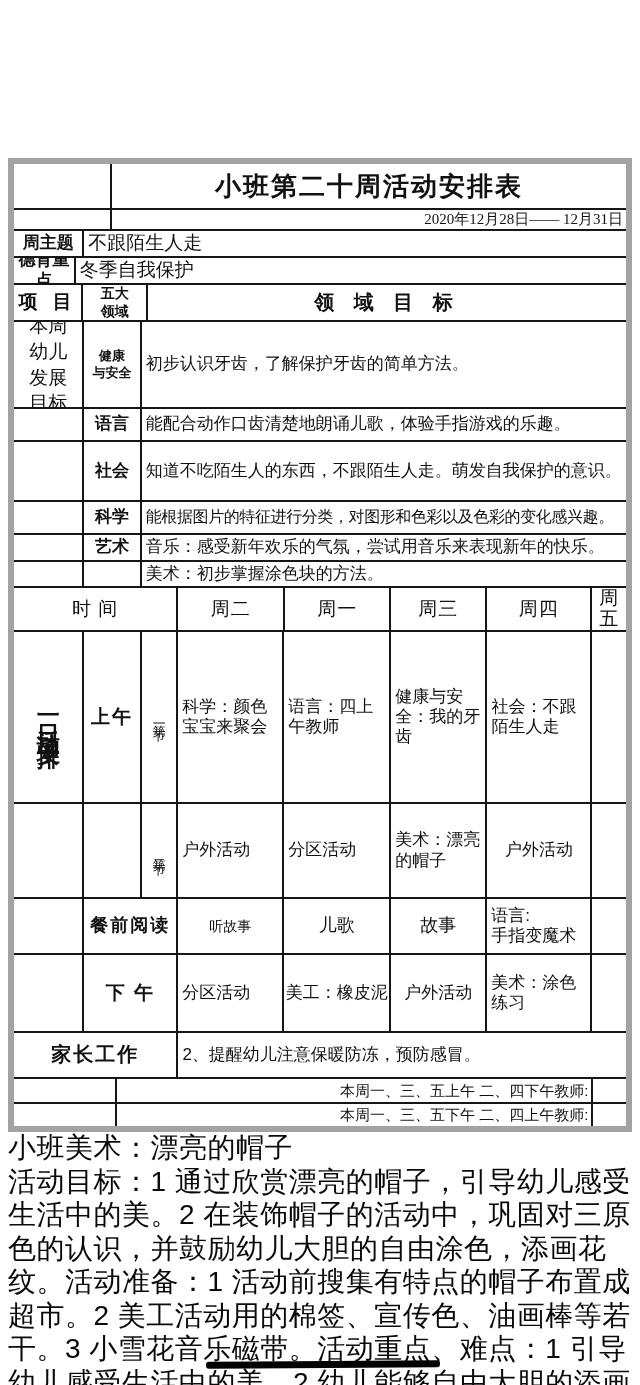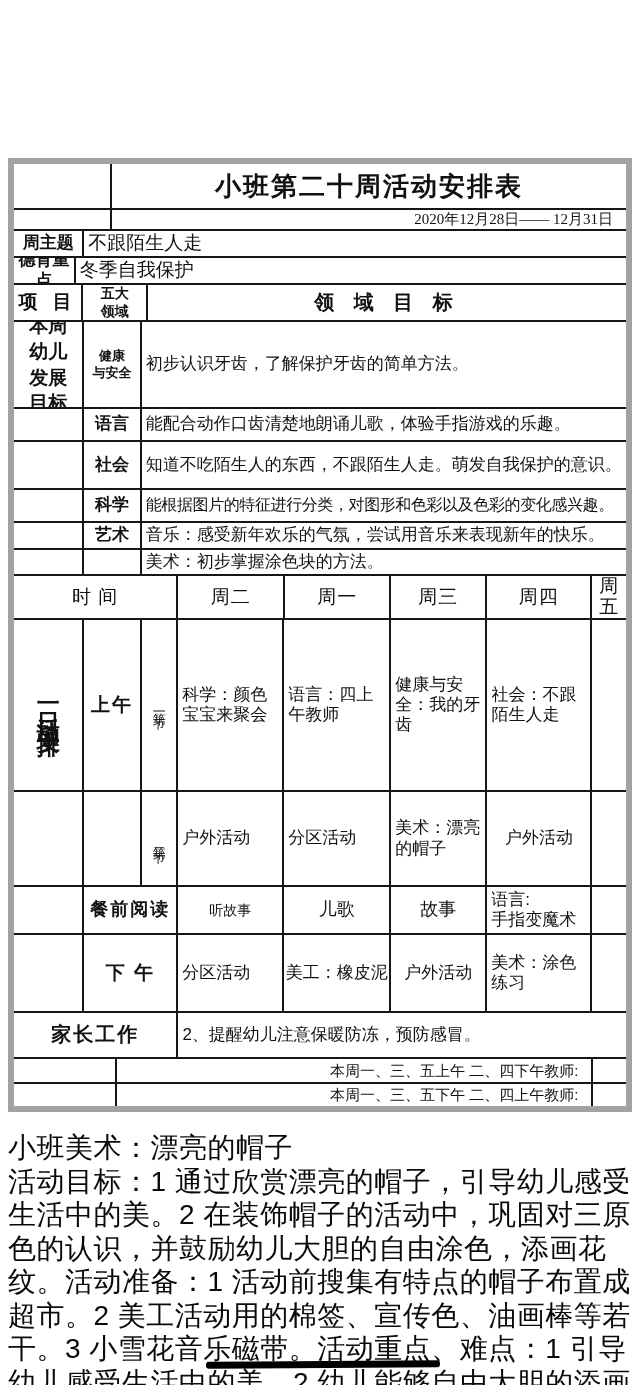--- a/index.html
+++ b/index.html
@@ -13,31 +13,31 @@
   .row{display:flex;border-bottom:2px solid #161616;box-sizing:border-box;}
   .row:last-child{border-bottom:none;}
   .c{
     box-sizing:border-box;border-right:2px solid #161616;
     display:flex;align-items:center;justify-content:center;
     text-align:center;font-size:17px;line-height:1.18;overflow:hidden;
   }
   .c:last-child{border-right:none;}
   .b{font-weight:bold;}
   .l{justify-content:flex-start;text-align:left;padding:1px 4px;}
-  .r{justify-content:flex-end;text-align:right;padding:1px 13px;}
+  .r{justify-content:flex-end;text-align:right;padding:1px 3px;}
   .pre{white-space:pre-line;}
   .vert{writing-mode:vertical-rl;text-orientation:upright;}
   .title{font-size:26px;letter-spacing:2px;}
   .date{font-family:"Liberation Serif","DejaVu Serif",serif;font-size:15px;}
   .lab17{font-size:17px;font-weight:bold;}
   .val19{font-size:19px;}
   .proj{font-size:19px;font-weight:bold;letter-spacing:5px;}
   .five{font-size:14px;font-weight:bold;line-height:1.25;}
   .goalhead{font-size:20px;font-weight:bold;letter-spacing:7px;}
-  .devgoal{font-size:19px;font-weight:bold;line-height:1.35;}
+  .devgoal{font-size:19px;font-weight:normal;line-height:1.35;}
   .dsmall{font-size:13px;font-weight:bold;line-height:1.25;}
   .fit16{font-size:16px;letter-spacing:-0.4px;}
   .hdr{font-size:19px;letter-spacing:1px;}
   .slot{font-size:17px;}
   .vbig{font-size:23px;font-weight:bold;letter-spacing:5px;}
   .vsm{font-size:13px;letter-spacing:2px;}
   .seg{font-size:19px;font-weight:bold;letter-spacing:2px;}
   .story{font-size:14px;}
   .pw{font-size:20px;font-weight:bold;letter-spacing:2px;}
   .pwlines{flex-direction:column;align-items:flex-start;justify-content:center;padding:1px 4px;text-align:left;font-size:17px;line-height:1.25;}
@@ -90,21 +90,21 @@
 与安全</div>
       <div class="c l" style="width:489px">初步认识牙齿，了解保护牙齿的简单方法。</div>
     </div>
 
     <div class="row" style="height:33px">
       <div class="c" style="width:71px"></div>
       <div class="c lab17" style="width:58px">语言</div>
       <div class="c l" style="width:489px">能配合动作口齿清楚地朗诵儿歌，体验手指游戏的乐趣。</div>
     </div>
 
-    <div class="row" style="height:48px">
+    <div class="row" style="height:60px">
       <div class="c" style="width:71px"></div>
       <div class="c lab17" style="width:58px">社会</div>
       <div class="c l" style="width:489px">知道不吃陌生人的东西，不跟陌生人走。萌发自我保护的意识。</div>
     </div>
 
     <div class="row" style="height:33px">
       <div class="c" style="width:71px"></div>
       <div class="c lab17" style="width:58px">科学</div>
       <div class="c l fit16" style="width:489px">能根据图片的特征进行分类，对图形和色彩以及色彩的变化感兴趣。</div>
     </div>
@@ -145,21 +145,21 @@
       <div class="c" style="width:71px"></div>
       <div class="c" style="width:58px"></div>
       <div class="c vert vsm" style="width:37px">第二节</div>
       <div class="c slot l" style="width:107px">户外活动</div>
       <div class="c slot l" style="width:108px">分区活动</div>
       <div class="c slot l" style="width:97px">美术：漂亮的帽子</div>
       <div class="c slot" style="width:106px">户外活动</div>
       <div class="c slot" style="width:34px"></div>
     </div>
 
-    <div class="row" style="height:48px">
+    <div class="row" style="height:56px">
       <div class="c" style="width:71px"></div>
       <div class="c seg" style="width:95px;font-size:18px">餐前阅读</div>
       <div class="c story" style="width:107px">听故事</div>
       <div class="c slot" style="width:108px;font-size:18px">儿歌</div>
       <div class="c slot" style="width:97px;font-size:18px">故事</div>
       <div class="c slot l pre" style="width:106px">语言:
  手指变魔术</div>
       <div class="c slot" style="width:34px"></div>
     </div>
 

